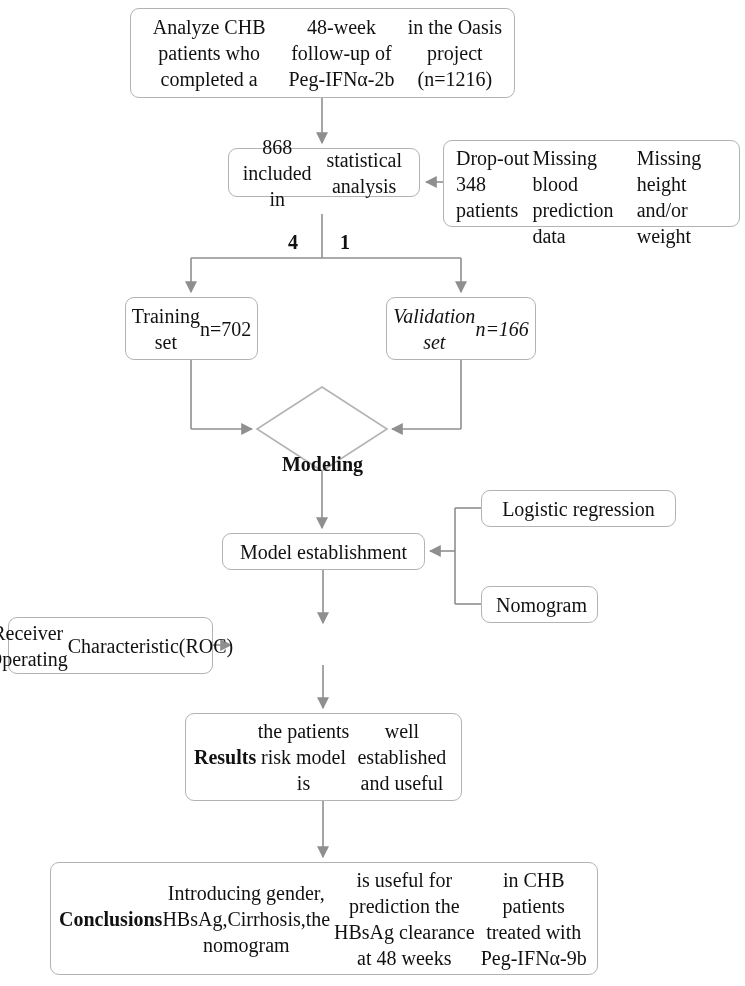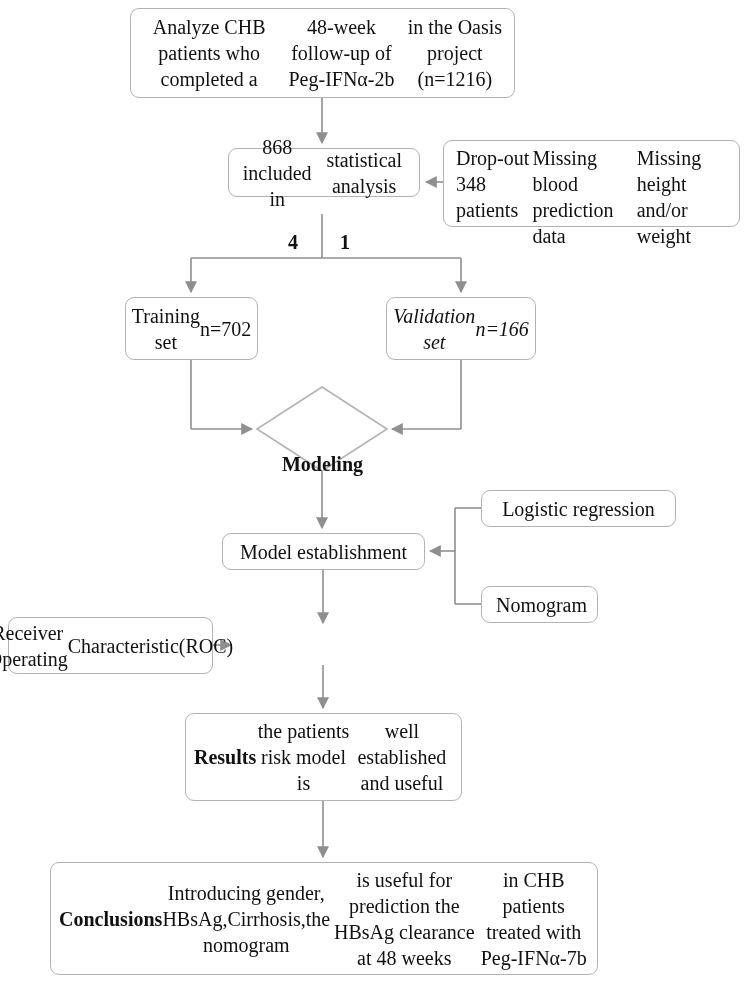--- a/index.html
+++ b/index.html
@@ -190,16 +190,16 @@
   <div class="node" style="left:185px; top:713px; width:277px; height:88px;">
     <div class="bold">Results</div>
     <div>the patients risk model is</div>
     <div>well established and useful</div>
   </div>
 
   <div class="node" style="left:50px; top:862px; width:548px; height:113px;justify-content:center;">
     <div class="bold">Conclusions</div>
     <div>Introducing gender, HBsAg,Cirrhosis,the nomogram</div>
     <div>is useful for prediction the HBsAg clearance at 48 weeks</div>
-    <div>in CHB patients treated with Peg-IFNα-7b</div>
+    <div>in CHB patients treated with Peg-IFNα-9b</div>
   </div>
 
 </div>
 
 </body></html>

